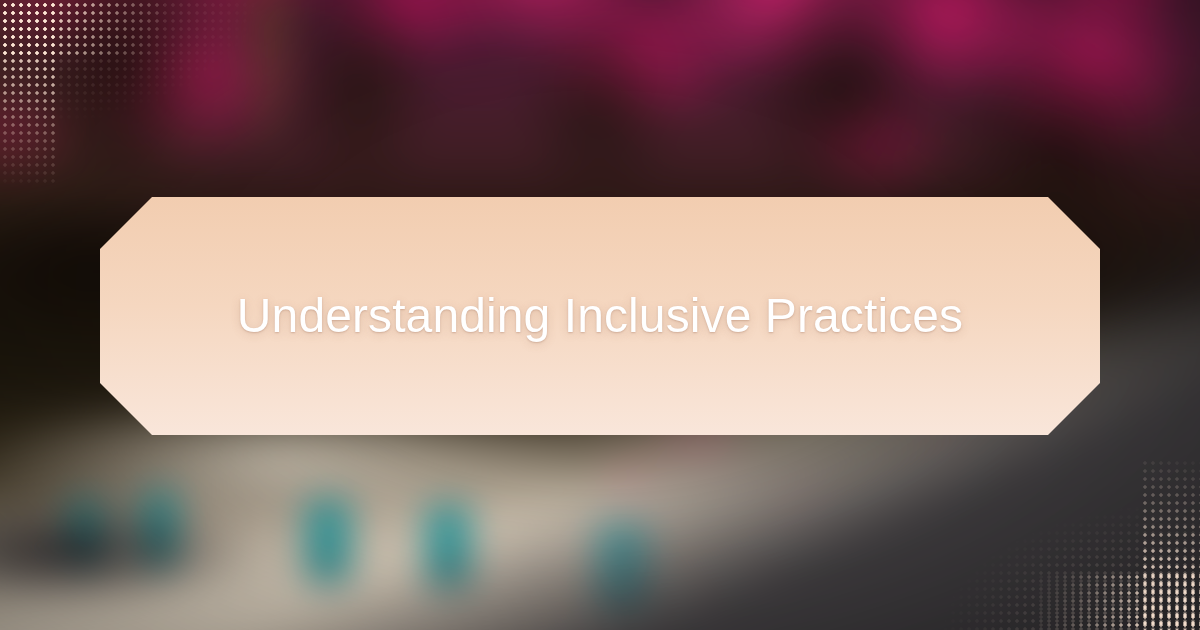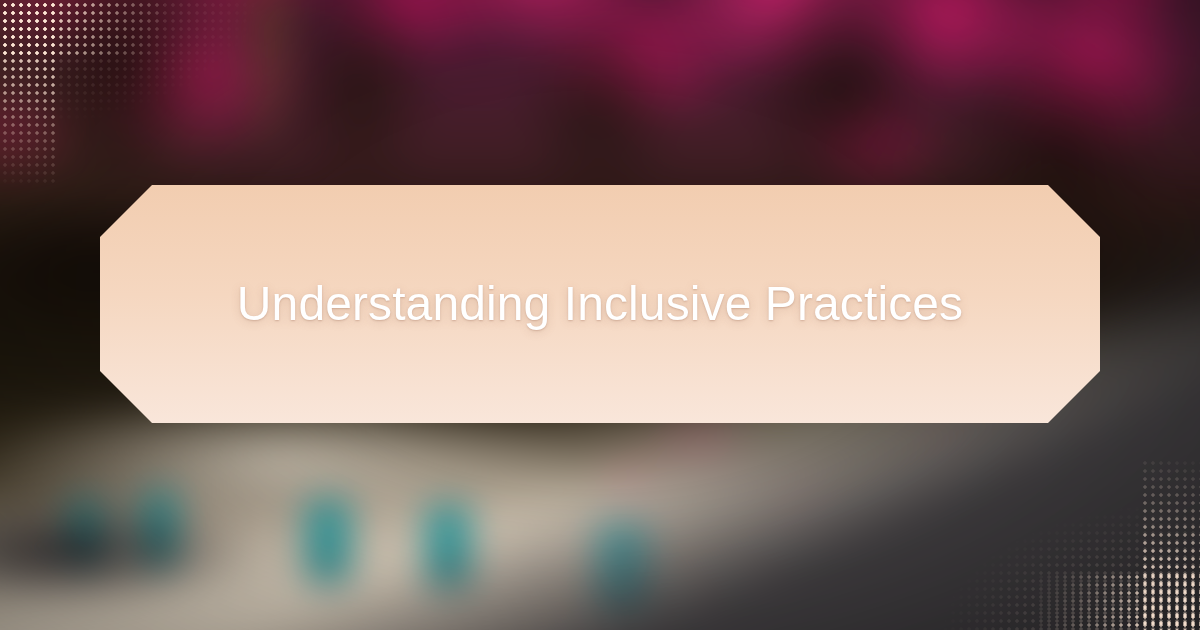--- a/index.html
+++ b/index.html
@@ -163,21 +163,21 @@
     right: 0; bottom: 0; width: 420px; height: 190px;
     opacity: .52;
     -webkit-mask-image: radial-gradient(ellipse 300px 150px at 100% 100%, rgba(0,0,0,.85) 0%, rgba(0,0,0,.25) 52%, rgba(0,0,0,0) 86%);
             mask-image: radial-gradient(ellipse 300px 150px at 100% 100%, rgba(0,0,0,.85) 0%, rgba(0,0,0,.25) 52%, rgba(0,0,0,0) 86%);
   }
 
   
   .banner {
     position: absolute;
     left: 100px;
-    top: 185px;
+    top: 197px;
     width: 1000px;
     height: 238px;
     background: linear-gradient(180deg, #f2cdb0 0%, #f5d7c0 46%, #f9e6da 100%);
     clip-path: polygon(
       52px 0,
       calc(100% - 52px) 0,
       100% 52px,
       100% calc(100% - 52px),
       calc(100% - 52px) 100%,
       52px 100%,

